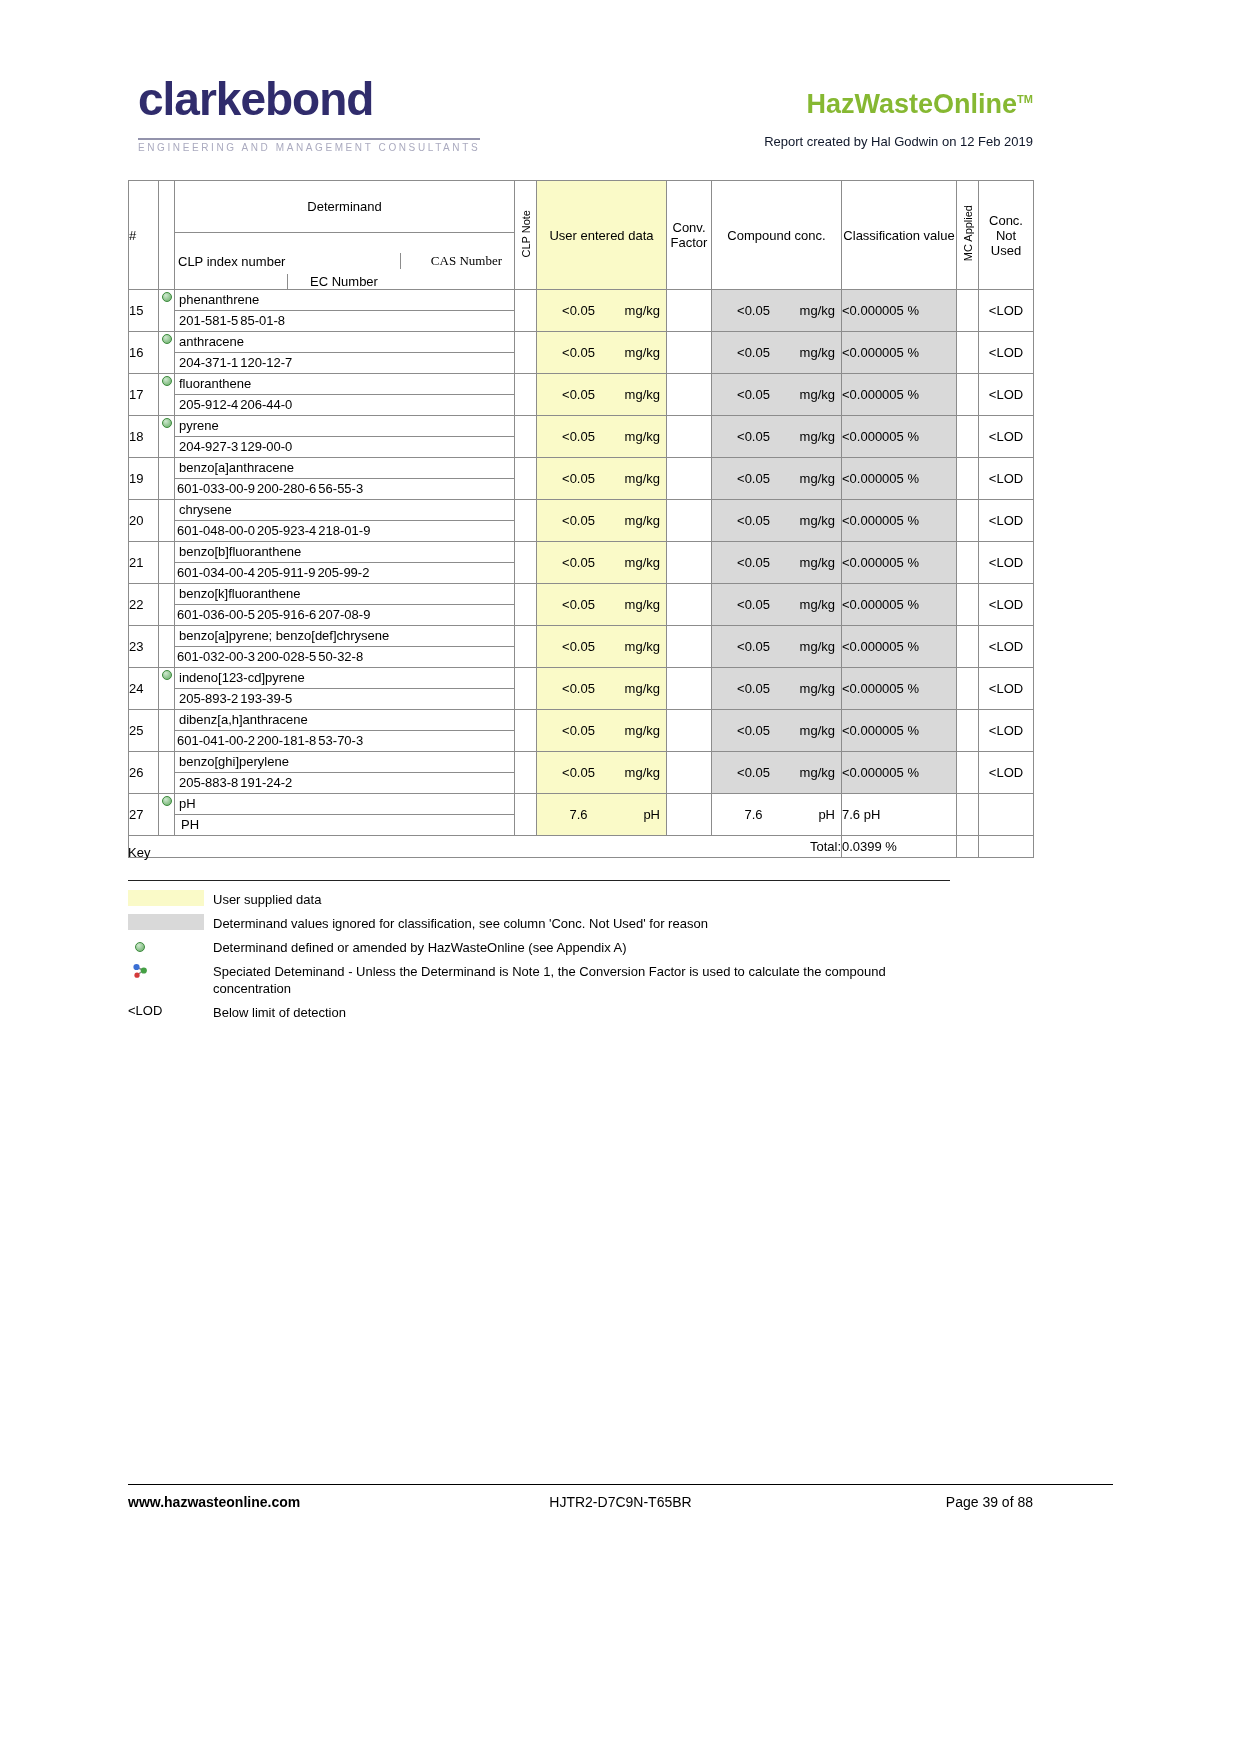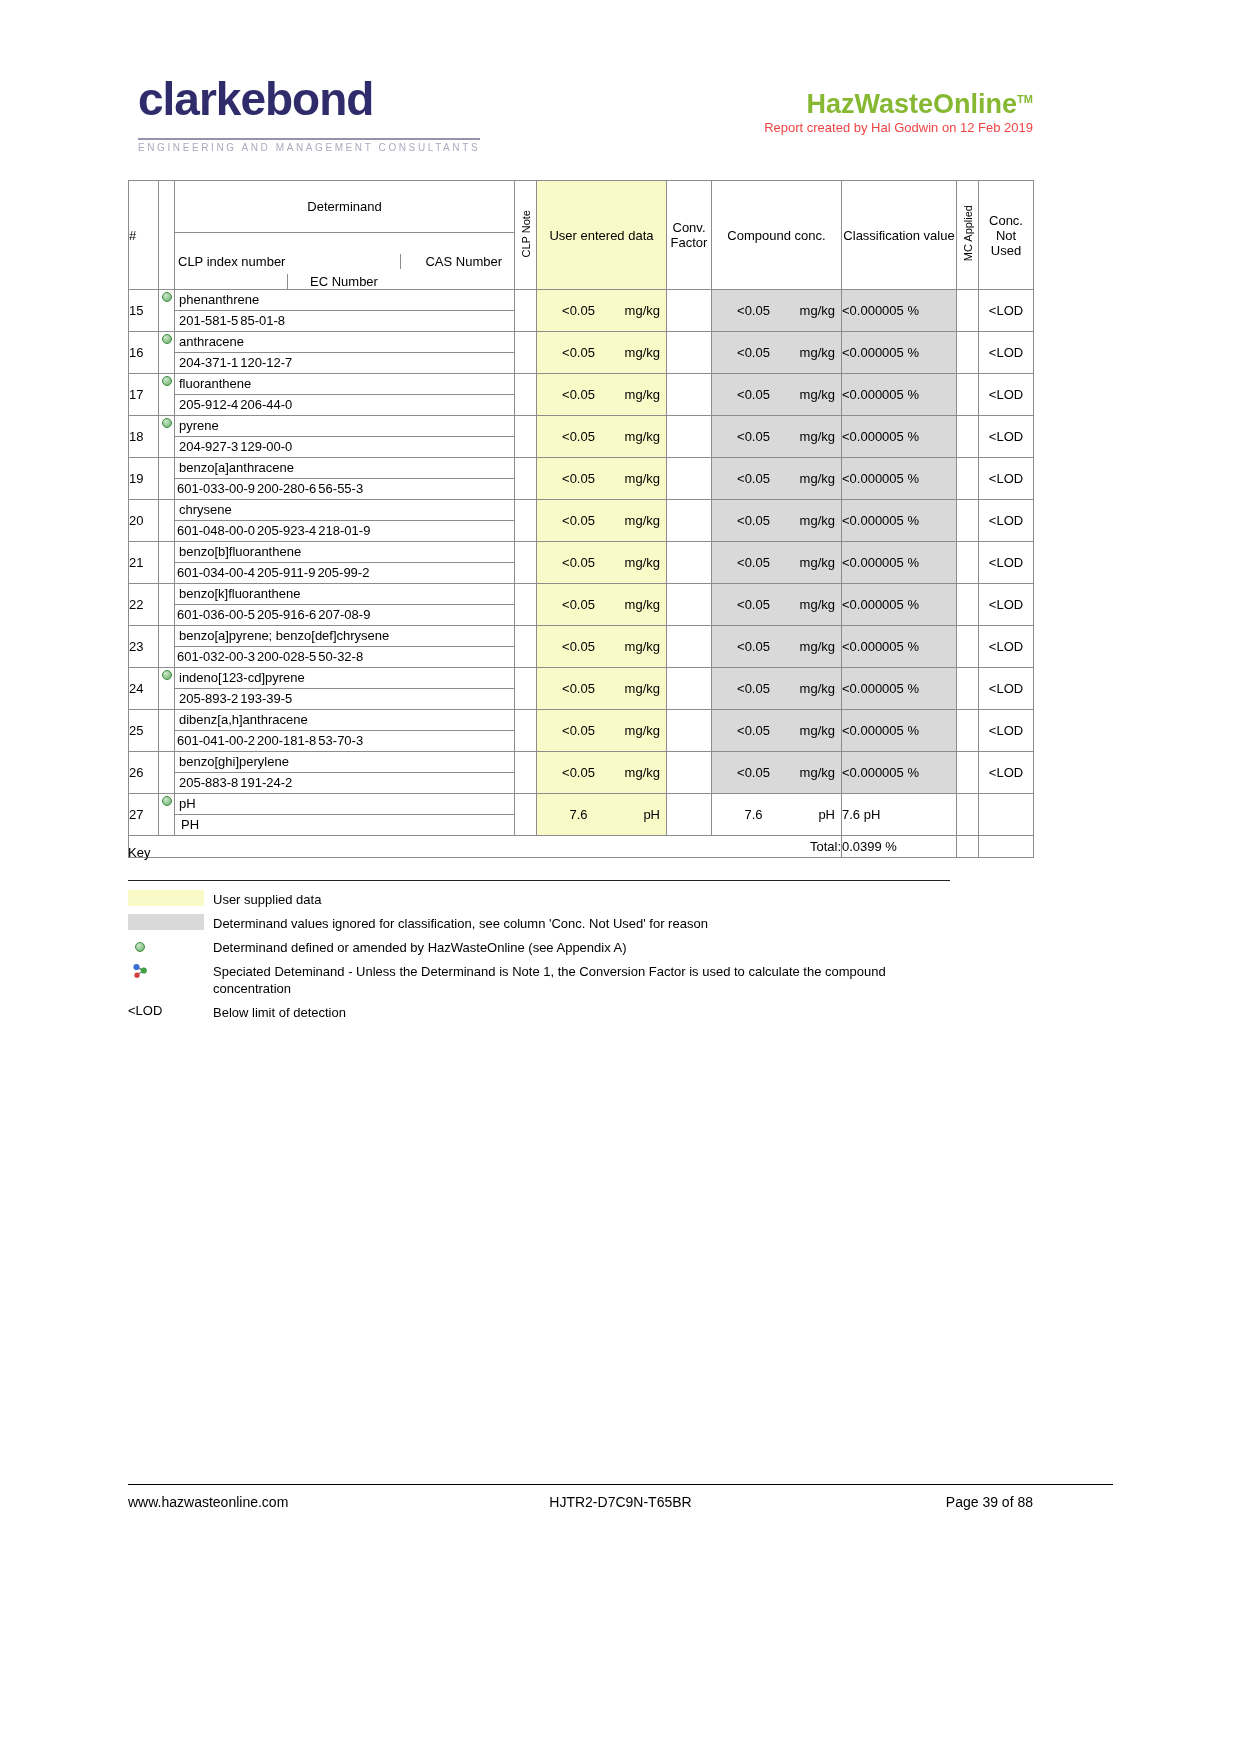--- a/index.html
+++ b/index.html
@@ -14,39 +14,39 @@
   .page{position:relative;width:1241px;height:1754px;background:#fff;margin:0 auto;overflow:hidden;}
 
   
   .page-header{position:absolute;left:128px;top:70px;width:905px;height:90px;}
   .logo{position:absolute;left:10px;top:6px;}
   .logo-text{font-size:46px;font-weight:bold;color:var(--navy);letter-spacing:-1px;line-height:1;}
   .logo-tagline{margin-top:16px;border-top:2px solid #9393ac;color:#aaaabf;font-size:10px;letter-spacing:2.6px;padding-top:2px;white-space:nowrap;}
   .brand{position:absolute;right:0;top:20px;text-align:right;}
   .brand-name{font-size:27px;font-weight:bold;color:var(--green);line-height:1.05;}
   .brand-name sup{font-size:11px;font-weight:bold;}
-  .report-line{color:#ef4444;font-size:13px;margin-top:2px;}
+  .report-line{color:#0f172a;font-size:13px;margin-top:16px;}
 
   
   .table-wrap{position:absolute;left:128px;top:180px;width:905px;}
   table.main{border-collapse:collapse;table-layout:fixed;width:905px;border:1.5px solid #333;}
   table.main th,table.main td{border:1px solid var(--line);padding:0;font-size:13px;font-weight:normal;overflow:hidden;}
   thead tr.h1{height:52px;}
   thead tr.h2{height:24px;}
   thead th{background:#fff;vertical-align:middle;text-align:center;}
   th.h-num{text-align:left;padding-left:6px;}
   th.h-user{background:var(--yellow);}
   th.vertical{padding:2px 0;}
   .vtext{writing-mode:vertical-rl;transform:rotate(180deg);font-size:11px;white-space:nowrap;display:inline-block;}
   .det-sub-header{padding:0;}
   .subrow{display:flex;width:100%;height:100%;align-items:center;}
   .subrow .sub{box-sizing:border-box;white-space:nowrap;overflow:hidden;height:100%;display:flex;align-items:center;}
   .subrow .clp{width:112px;padding-left:3px;}
   .subrow .ec{width:114px;border-left:1px solid var(--line);margin-top:41px;}
-  .subrow .cas{width:114px;border-left:1px solid var(--line);}
+  .subrow .cas{width:114px;border-left:1px solid var(--line);font-family:Liberation Serif, serif;}
   .det-sub-header .ec{justify-content:center;}
   .det-sub-header .cas{justify-content:flex-end;padding-right:12px;}
 
   tr.data-row{height:41px;}
   td.col-num{text-align:left;padding-left:6px;vertical-align:middle;}
   td.col-dot{vertical-align:top;text-align:center;padding-top:7px;}
   td.col-det{vertical-align:top;}
   .det-name{height:20px;line-height:20px;padding-left:4px;white-space:nowrap;overflow:hidden;}
   .det-sub{display:flex;width:100%;height:20px;border-top:1px solid var(--line);}
   .det-sub .sub{line-height:19px;padding-left:2px;}
@@ -74,21 +74,21 @@
   .key-sym{flex:0 0 85px;width:85px;}
   .swatch{display:inline-block;width:76px;height:16px;}
   .swatch.yellow{background:var(--yellow);}
   .swatch.gray{background:var(--gray);}
   .key-label{flex:1;line-height:1.35;padding-top:1px;}
   .key-sym .green-dot{margin-left:7px;margin-top:4px;}
   .key-sym.textsym{font-size:13px;}
 
   
   .page-footer{position:absolute;left:128px;top:1484px;width:985px;border-top:1px solid #000;padding-top:9px;display:flex;font-size:14px;}
-  .footer-left{width:300px;}
+  .footer-left{width:300px;font-weight:bold;}
   .footer-center{flex:1;text-align:center;}
   .footer-right{width:300px;text-align:right;padding-right:80px;box-sizing:border-box;}
 </style>
 </head>
 <body>
 
 <div class="page">
 
   <header class="page-header">
     <div class="logo">

